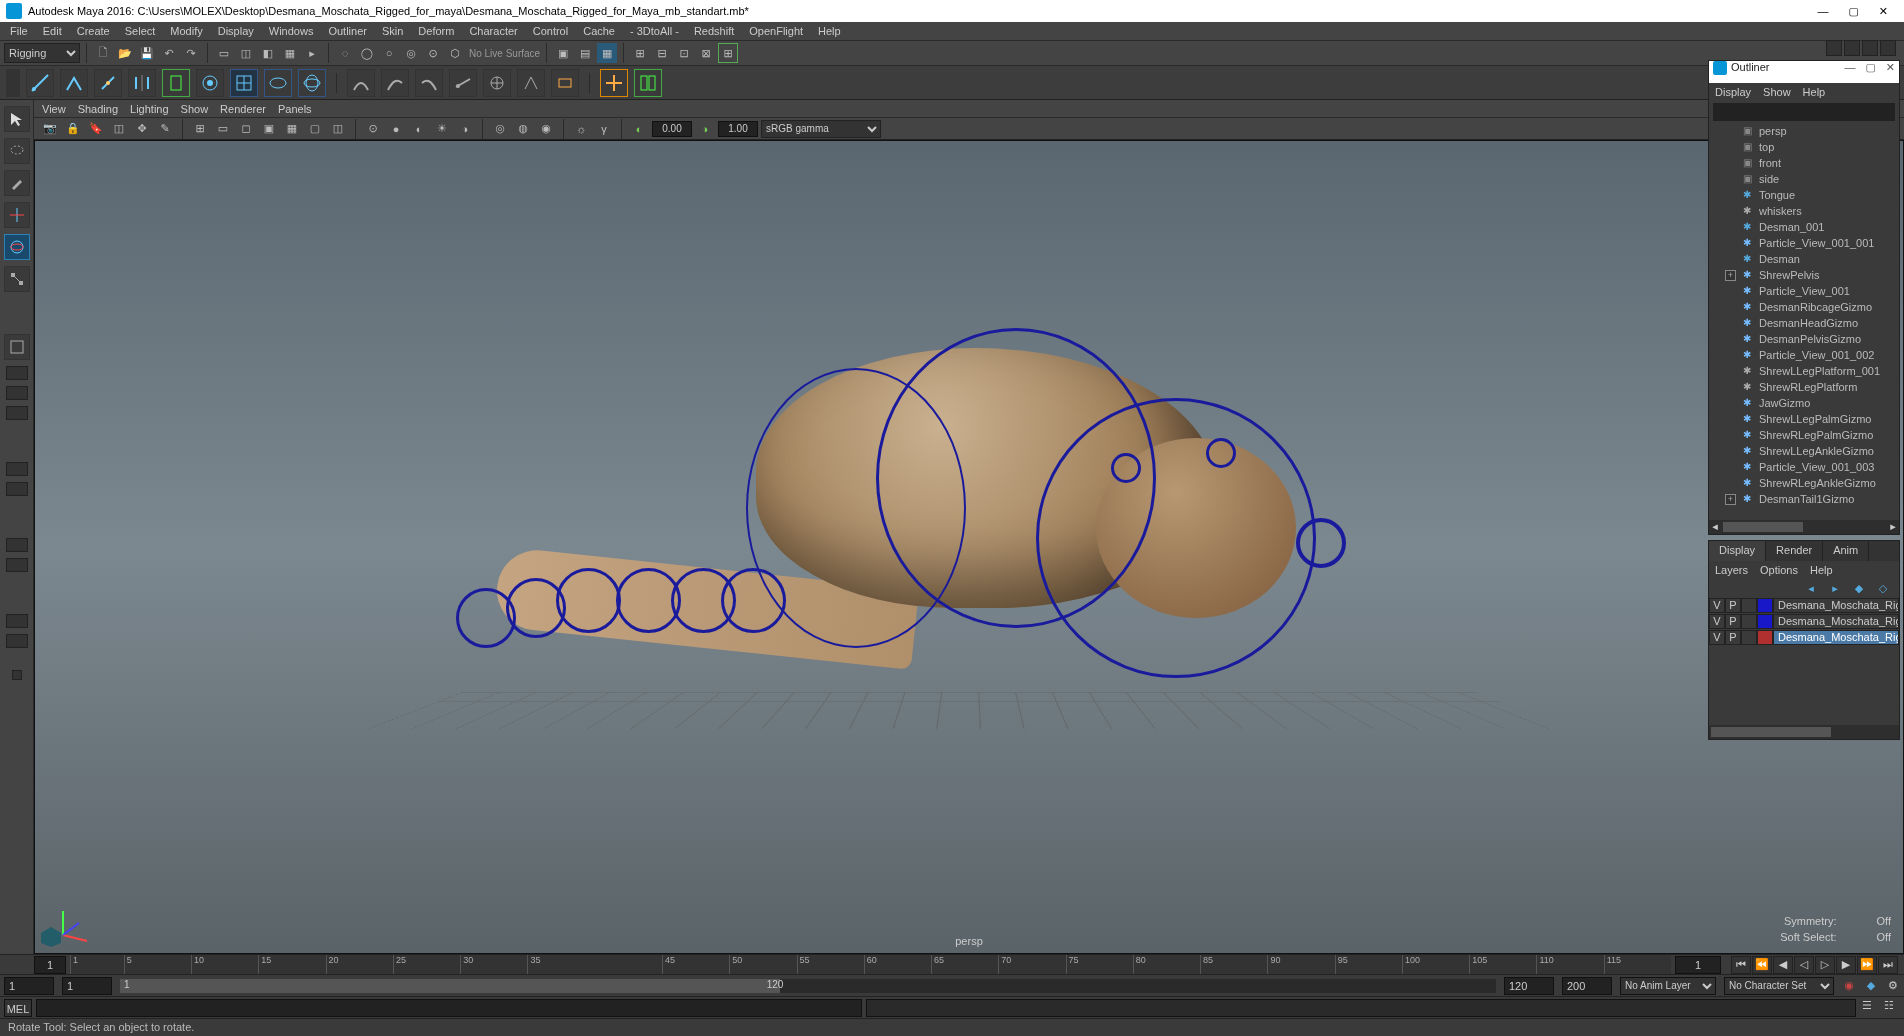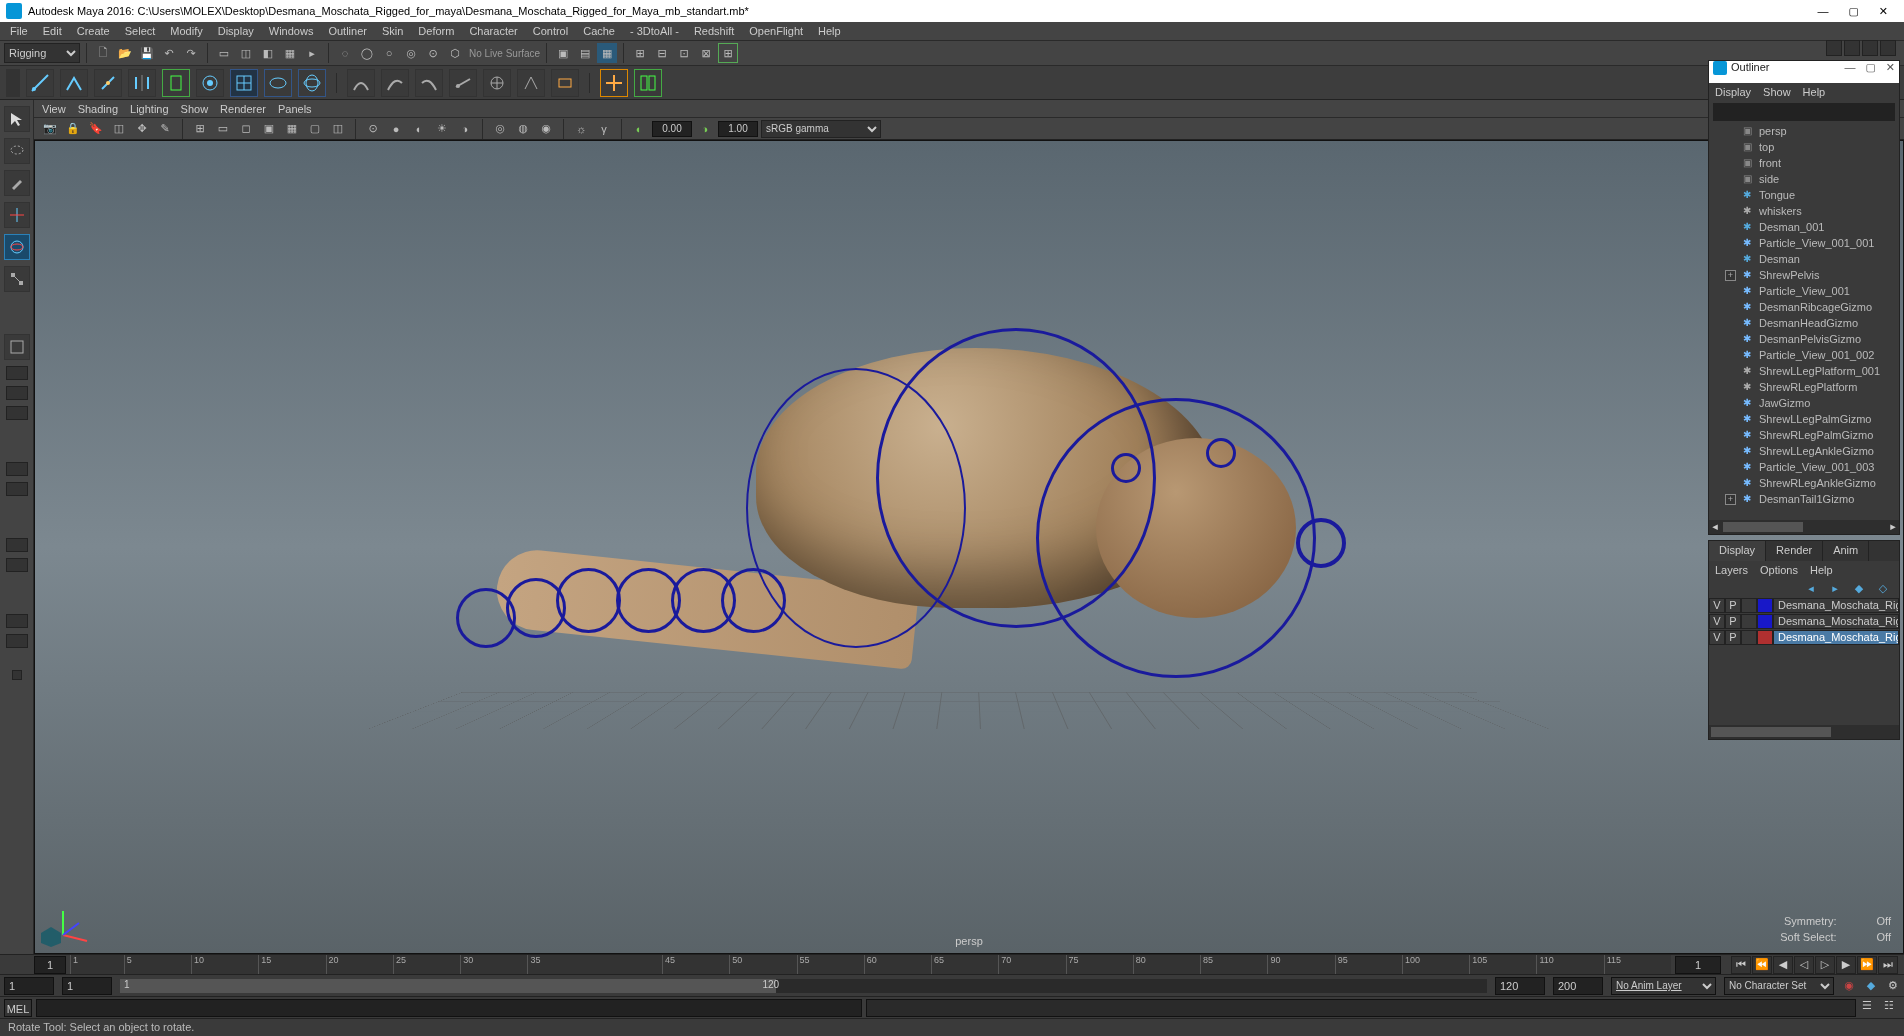--- a/index.html
+++ b/index.html
@@ -654,21 +654,21 @@
 <div class="rangerow">
   <input class="nb" style="width: 50px;" value="1">
   <input class="nb" style="width: 50px;" value="1">
   <div class="slider">
     <div class="range"></div>
     <span style="position:absolute;left:4px;top:0;font-size:10px;color:#ccc;">1</span>
     <span style="position:absolute;left:47%;top:0;font-size:10px;color:#ccc;">120</span>
   </div>
   <input class="nb" style="width: 50px;" value="120">
   <input class="nb" style="width: 50px;" value="200">
-  <select style="width:105px;text-decoration:underline;"><option>No Anim Layer</option></select>
+  <select style="width:96px;"><option>No Anim Layer</option></select>
   <select style="width:110px;"><option>No Character Set</option></select>
   <span class="endicon" style="color:#c44;">◉</span>
   <span class="endicon" style="color:#5ad;">◆</span>
   <span class="endicon">⚙</span>
 </div>
 
 <div class="cmd">
   <div class="mel">MEL</div>
   <div class="inp"></div>
   <div class="out"></div>

